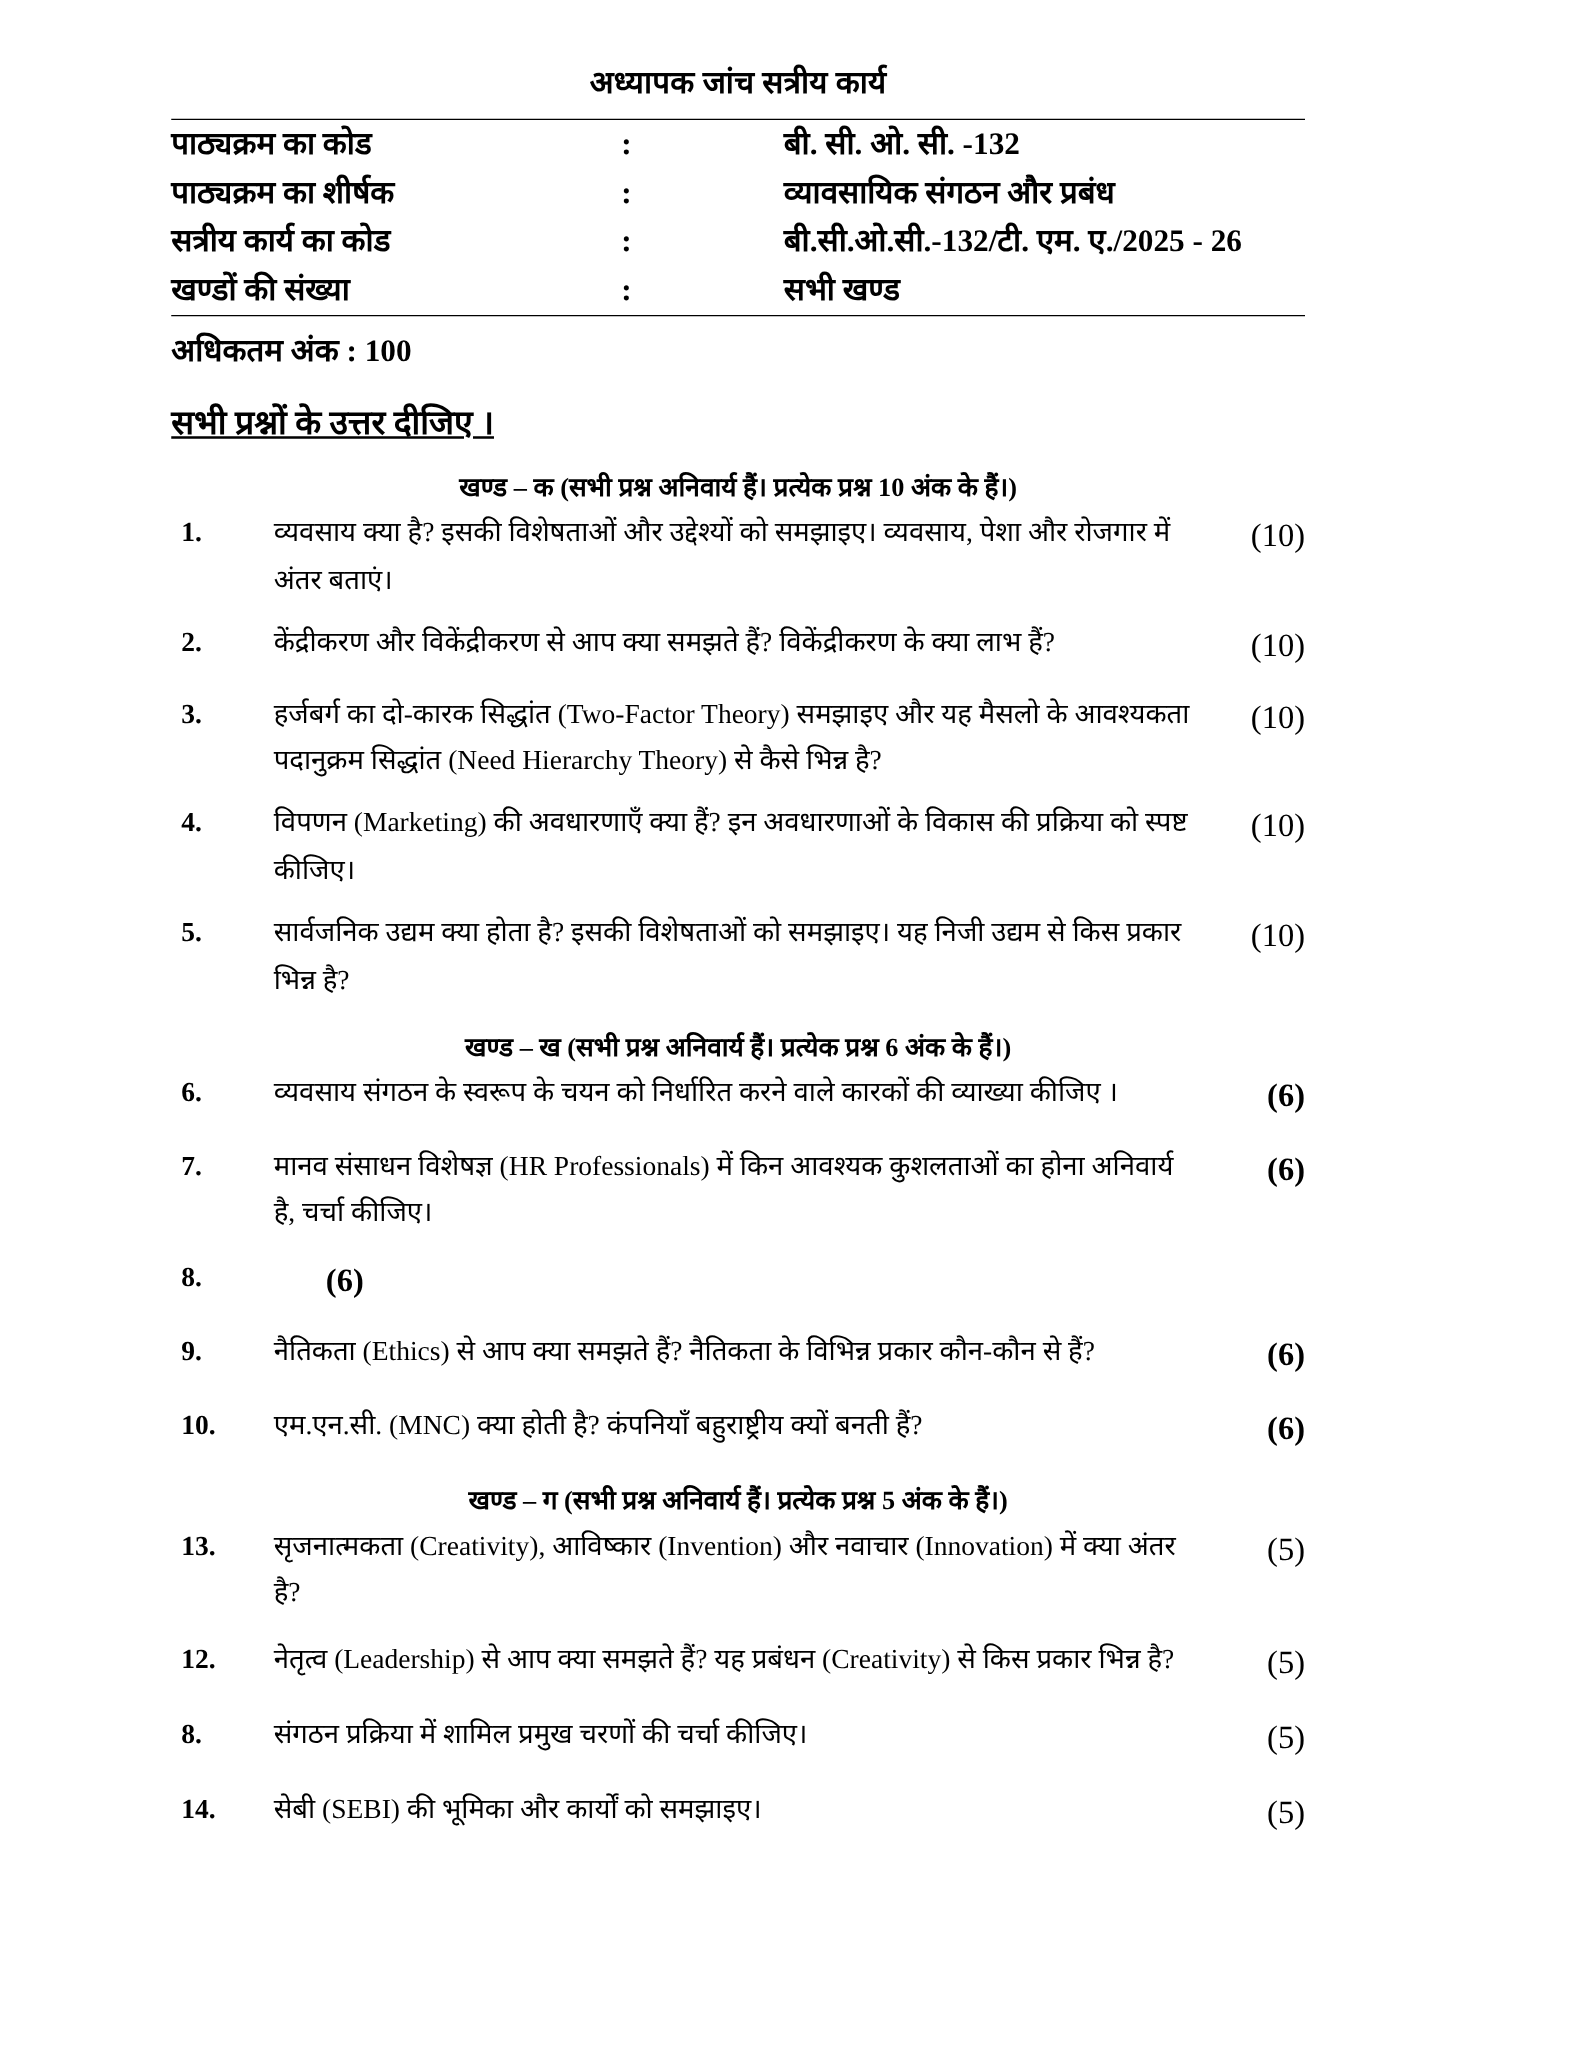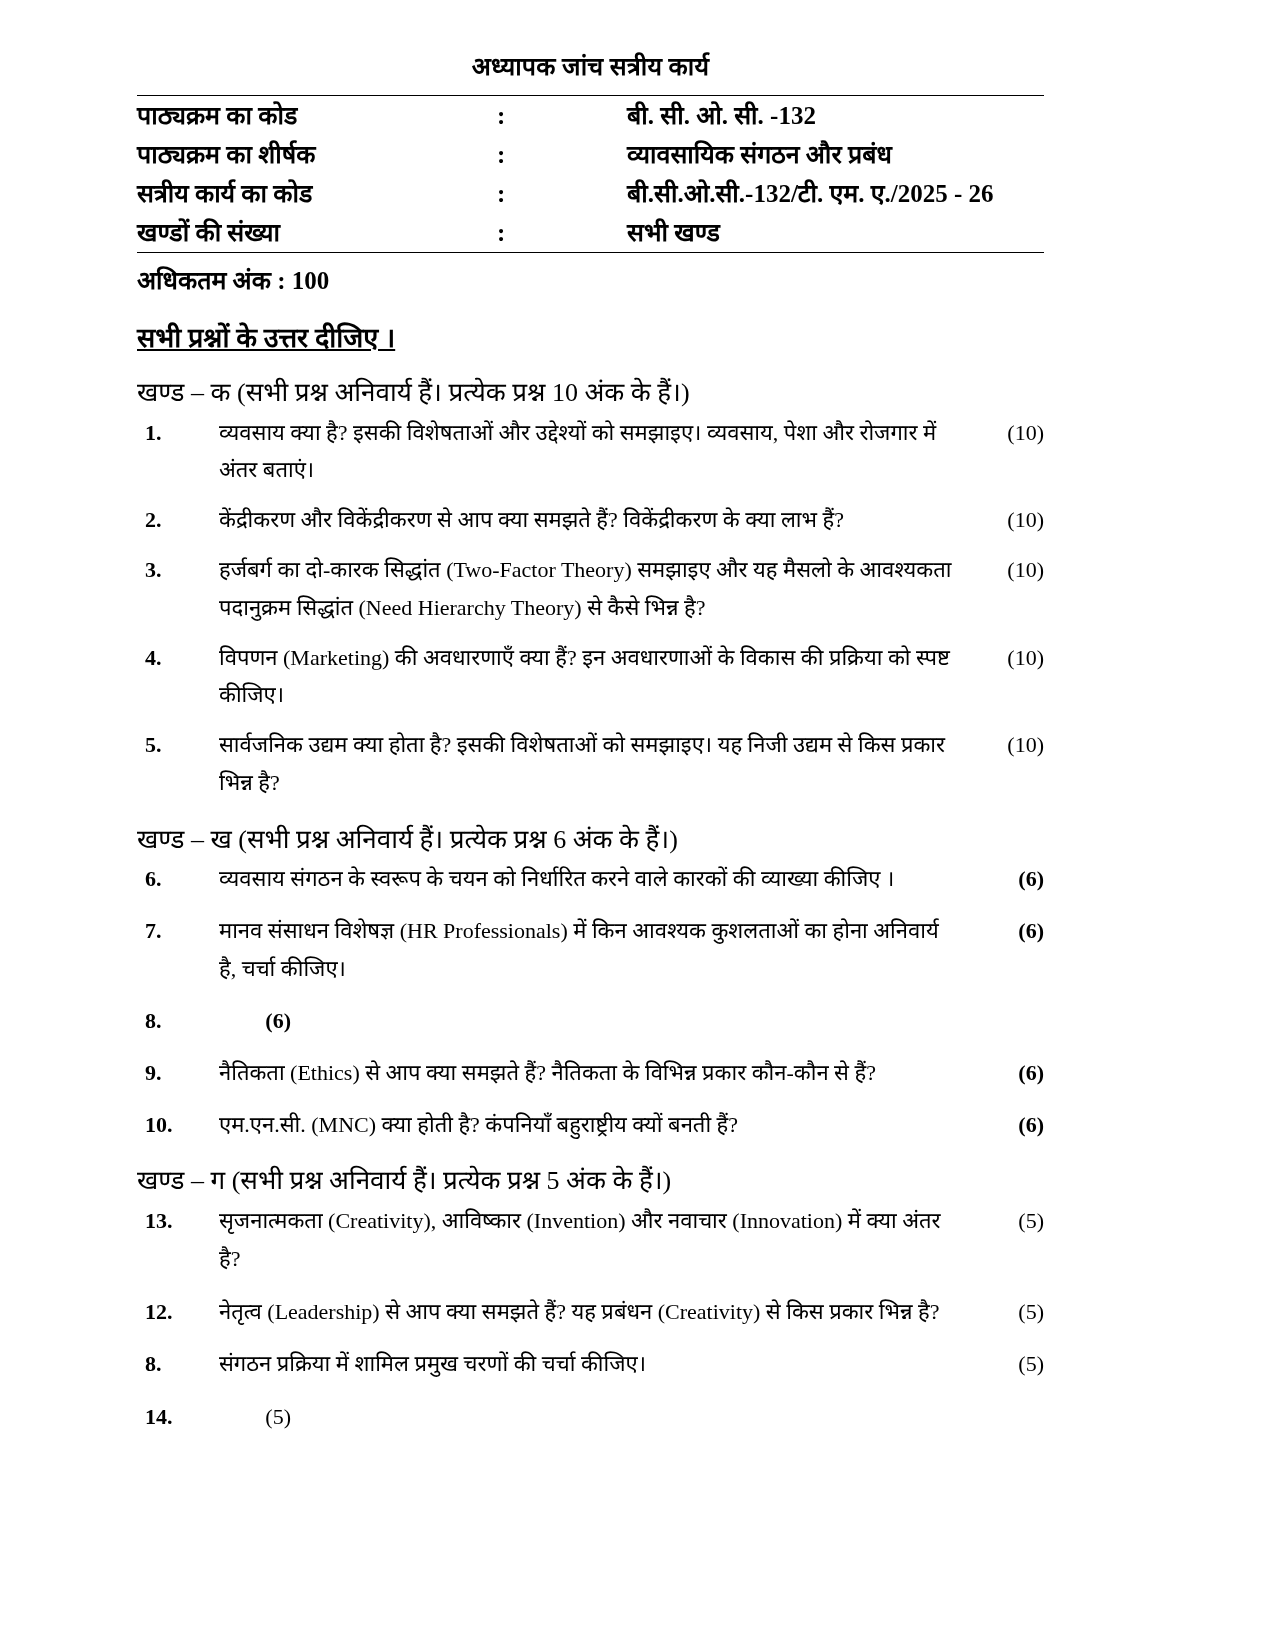--- a/index.html
+++ b/index.html
@@ -67,22 +67,23 @@
   .answer-all {
     font-weight: bold;
     font-size: 27px;
     margin: 22px 0 0 0;
     text-align: left;
     text-decoration: underline;
   }
 
   
   .section-head {
-    font-weight: normal;
-    font-size: 26px;
+    text-align: center;
+    font-weight: bold;
+    font-size: 21px;
     margin: 22px 0 4px 0;
     line-height: 1.25;
   }
 
   
   .qlist { margin: 0; padding: 0; }
   .qrow {
     display: flex;
     align-items: flex-start;
     margin: 0 0 8px 0;
@@ -97,21 +98,21 @@
   }
   .qtext {
     flex: 1 1 auto;
     font-size: 22px;
     line-height: 1.72;
     padding-right: 14px;
     text-align: left;
   }
   .qmark {
     flex: 0 0 72px;
-    font-size: 22px;
+    font-size: 26px;
     line-height: 1.72;
     text-align: right;
   }
   .secB .qmark { font-weight: bold; }
   .secB .qrow { margin-bottom: 14px; }
   .secC .qrow { margin-bottom: 15px; }
   .secA .qrow { margin-bottom: 12px; }
 </style>
 </head>
 <body>
@@ -227,18 +228,19 @@
         <div class="qtext">नेतृत्व (Leadership) से आप क्या समझते हैं? यह प्रबंधन (Creativity) से किस प्रकार भिन्न है?</div>
         <div class="qmark">(5)</div>
       </div>
       <div class="qrow">
         <div class="qnum">8.</div>
         <div class="qtext">संगठन प्रक्रिया में शामिल प्रमुख चरणों की चर्चा कीजिए।</div>
         <div class="qmark">(5)</div>
       </div>
       <div class="qrow">
         <div class="qnum">14.</div>
+        <div class="qtext">सेबी (SEBI) की भूमिका और कार्यों को समझाइए।</div>
         <div class="qmark">(5)</div>
       </div>
     </div>
   </div>
 
 </div>
 
 </body></html>

